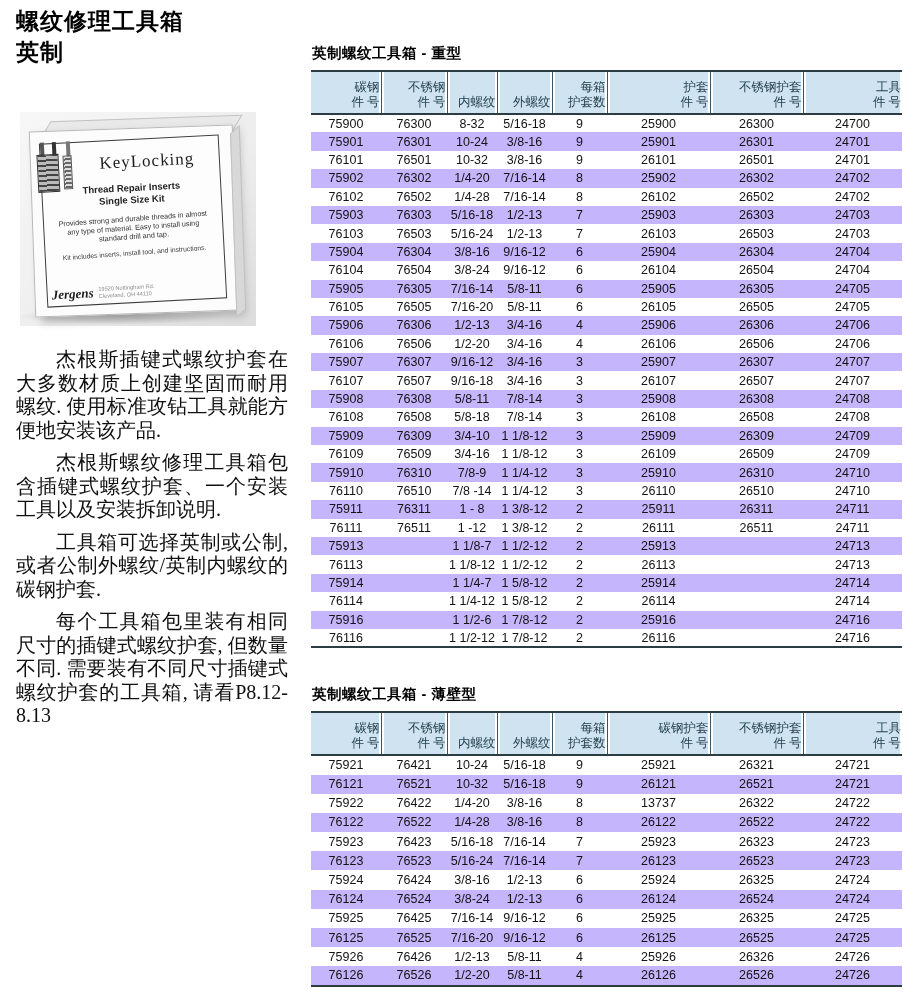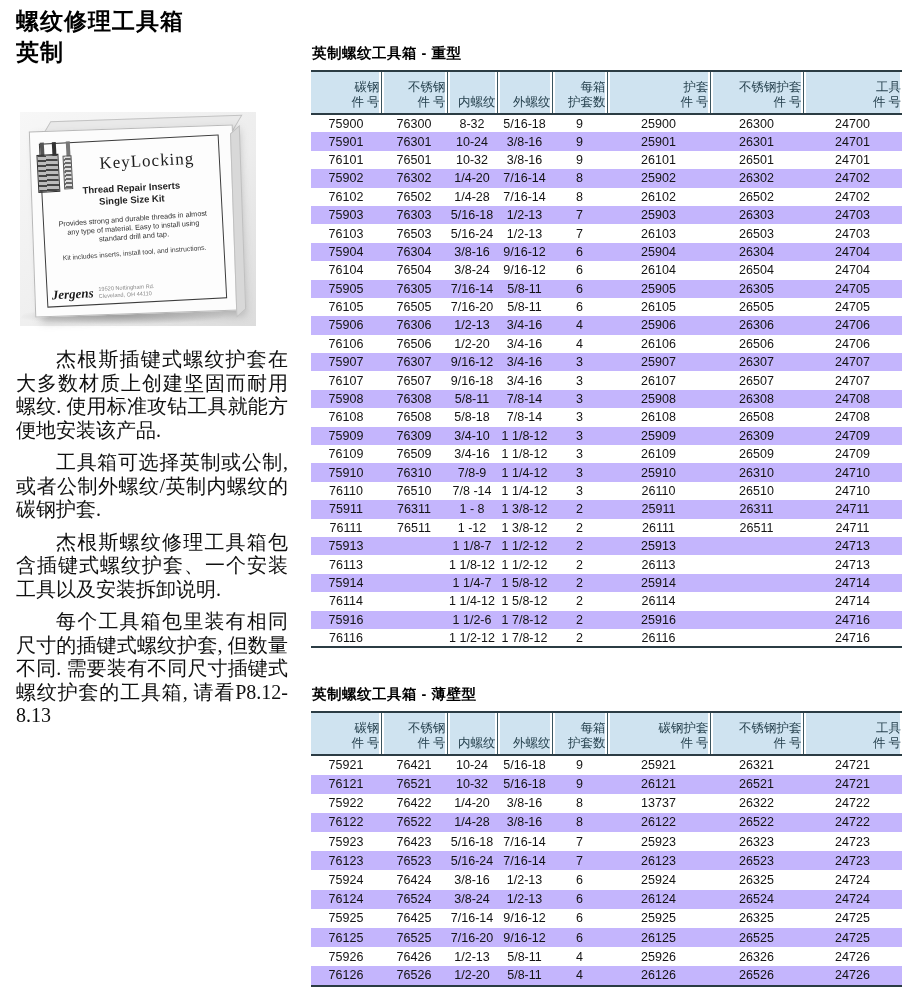--- a/index.html
+++ b/index.html
@@ -99,22 +99,22 @@
             <span>19520 Nottingham Rd.</span><br>
             <span>Cleveland, OH 44110</span>
           </span>
         </div>
       </div>
     </div>
   </div>
 
   <div class="paras">
     <p>杰根斯插键式螺纹护套在大多数材质上创建坚固而耐用螺纹. 使用标准攻钻工具就能方便地安装该产品.</p>
+    <p>杰根斯螺纹修理工具箱包含插键式螺纹护套、一个安装工具以及安装拆卸说明.</p>
     <p>工具箱可选择英制或公制, 或者公制外螺纹/英制内螺纹的碳钢护套.</p>
-    <p>杰根斯螺纹修理工具箱包含插键式螺纹护套、一个安装工具以及安装拆卸说明.</p>
     <p>每个工具箱包里装有相同尺寸的插键式螺纹护套, 但数量不同. 需要装有不同尺寸插键式螺纹护套的工具箱, 请看P8.12-8.13</p>
   </div>
 </div>
 
 <div class="right-col">
   <div>
     <div class="tbl-title">英制螺纹工具箱 - 重型</div>
     <table class="t1">
       <colgroup>
         <col style="width:70px">

